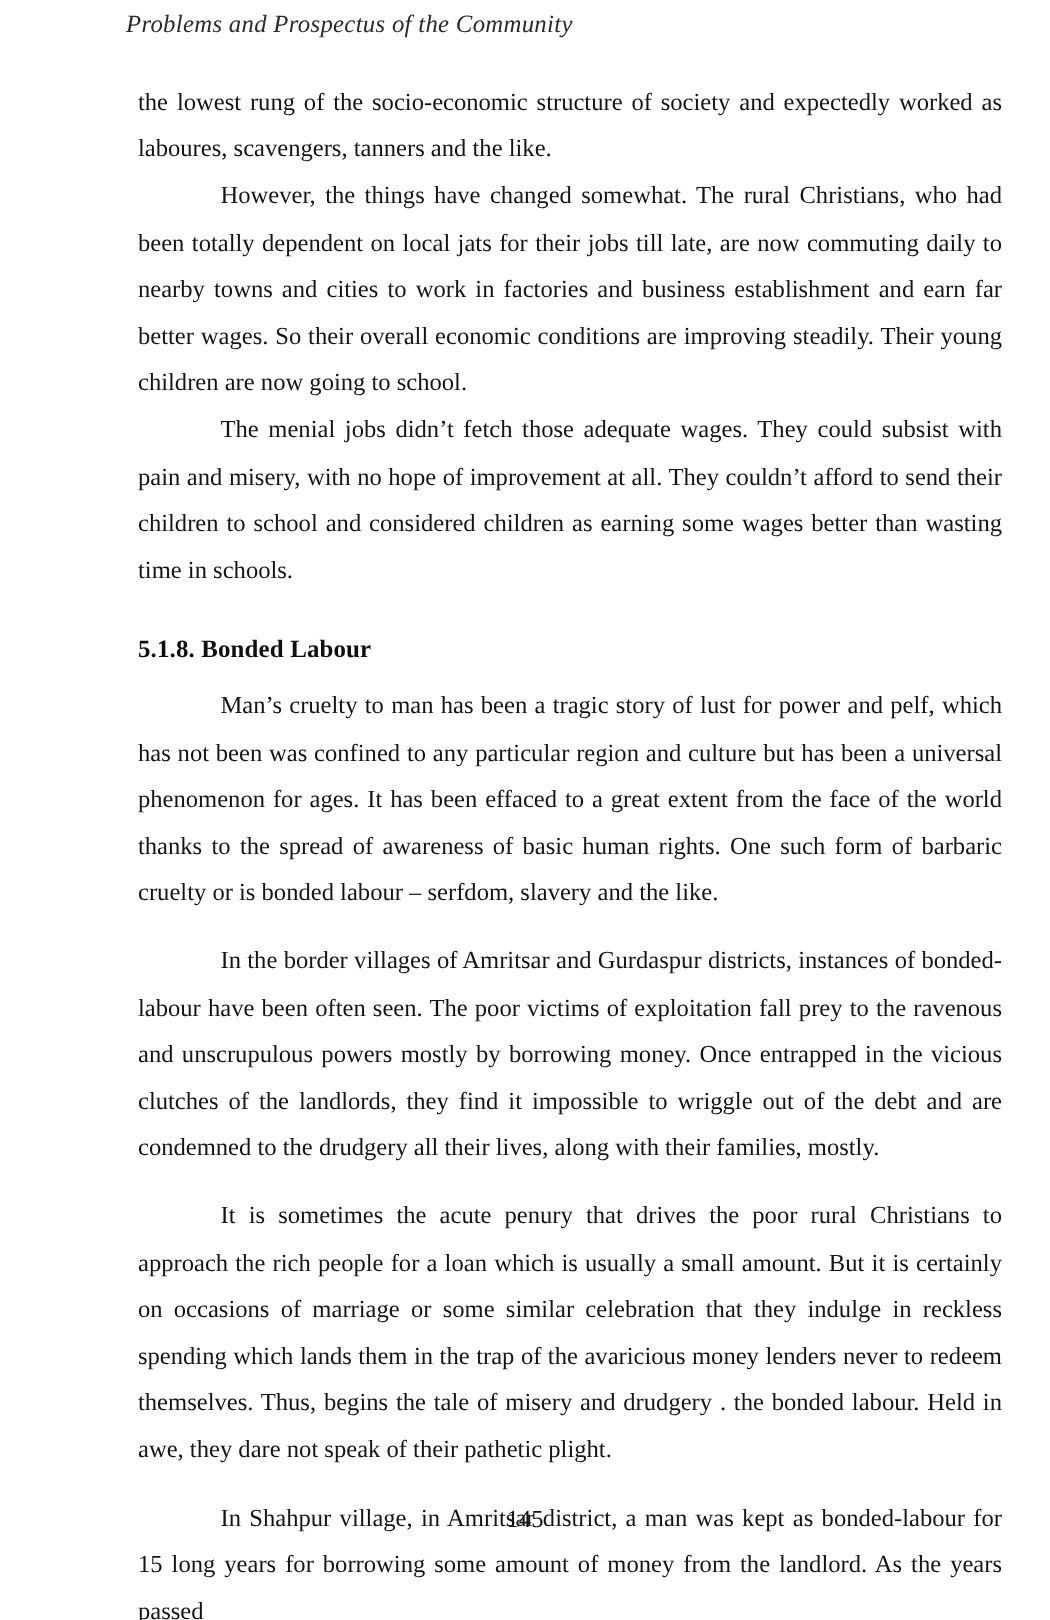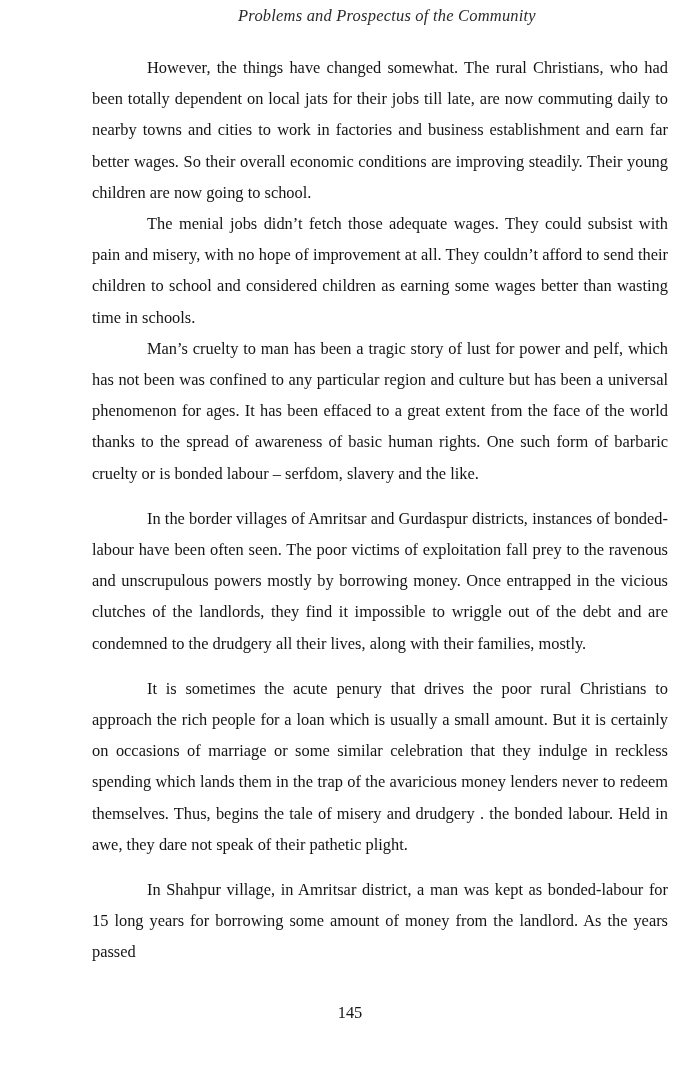--- a/index.html
+++ b/index.html
@@ -16,23 +16,23 @@
     position: relative;
     width: 700px;
     height: 1080px;
     background: #ffffff;
     overflow: hidden;
     box-sizing: border-box;
   }
   .running-head {
     position: absolute;
     top: 6px;
-    left: 96px;
+    left: 84px;
     right: 22px;
-    text-align: center;
+    text-align: left;
     font-style: italic;
     font-size: 16.5px;
     letter-spacing: 0.2px;
     color: #2a2a2a;
     white-space: nowrap;
   }
   .content {
     position: absolute;
     top: 52px;
     left: 92px;
@@ -75,25 +75,27 @@
 </style>
 </head>
 <body>
 
 <div class="page">
 
   <div class="running-head">Problems and Prospectus of the Community</div>
 
   <div class="content">
 
+    <p class="body-para no-indent">the lowest rung of the socio-economic structure of society and expectedly worked as laboures, scavengers, tanners and the like.</p>
 
     <p class="body-para">However, the things have changed somewhat. The rural Christians, who had been totally dependent on local jats for their jobs till late, are now commuting daily to nearby towns and cities to work in factories and business establishment and earn far better wages. So their overall economic conditions are improving steadily. Their young children are now going to school.</p>
 
     <p class="body-para">The menial jobs didn’t fetch those adequate wages. They could subsist with pain and misery, with no hope of improvement at all. They couldn’t afford to send their children to school and considered children as earning some wages better than wasting time in schools.</p>
 
+    <h2 class="section-heading">5.1.8. Bonded Labour</h2>
 
     <p class="body-para">Man’s cruelty to man has been a tragic story of lust for power and pelf, which has not been was confined to any particular region and culture but has been a universal phenomenon for ages. It has been effaced to a great extent from the face of the world thanks to the spread of awareness of basic human rights. One such form of barbaric cruelty or is bonded labour – serfdom, slavery and the like.</p>
 
 
     <p class="body-para gap-before">In the border villages of Amritsar and Gurdaspur districts, instances of bonded-labour have been often seen. The poor victims of exploitation fall prey to the ravenous and unscrupulous powers mostly by borrowing money. Once entrapped in the vicious clutches of the landlords, they find it impossible to wriggle out of the debt and are condemned to the drudgery all their lives, along with their families, mostly.</p>
 
     <p class="body-para gap-before">It is sometimes the acute penury that drives the poor rural Christians to approach the rich people for a loan which is usually a small amount. But it is certainly on occasions of marriage or some similar celebration that they indulge in reckless spending which lands them in the trap of the avaricious money lenders never to redeem themselves. Thus, begins the tale of misery and drudgery . the bonded labour. Held in awe, they dare not speak of their pathetic plight.</p>
 
     <p class="body-para gap-before">In Shahpur village, in Amritsar district, a man was kept as bonded-labour for 15 long years for borrowing some amount of money from the landlord. As the years passed</p>
 

